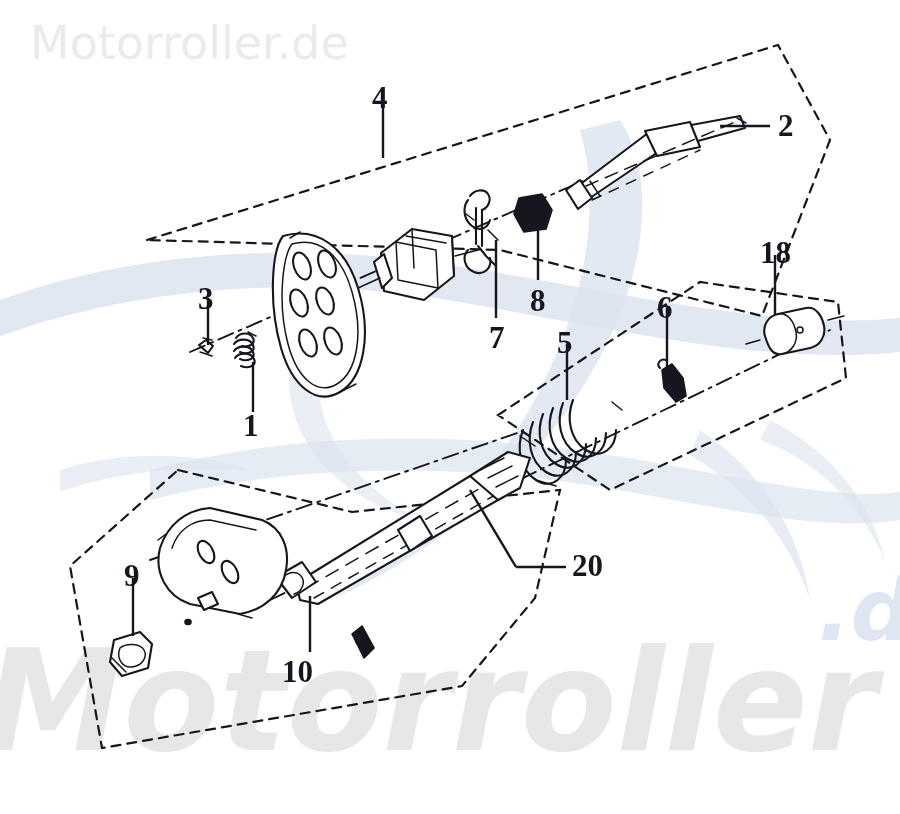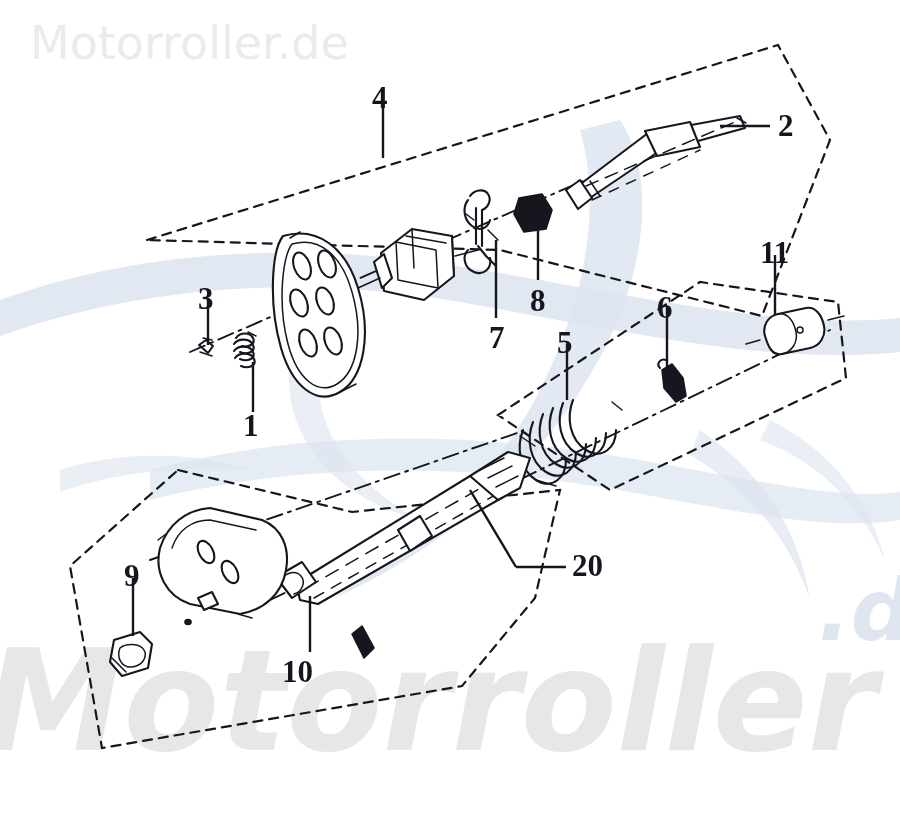--- a/index.html
+++ b/index.html
@@ -254,16 +254,16 @@
   <div class="numlabel" style="left:243px;top:410px">1</div>
   <div class="numlabel" style="left:778px;top:110px">2</div>
   <div class="numlabel" style="left:198px;top:283px">3</div>
   <div class="numlabel" style="left:372px;top:82px">4</div>
   <div class="numlabel" style="left:557px;top:327px">5</div>
   <div class="numlabel" style="left:657px;top:292px">6</div>
   <div class="numlabel" style="left:489px;top:322px">7</div>
   <div class="numlabel" style="left:530px;top:285px">8</div>
   <div class="numlabel" style="left:124px;top:560px">9</div>
   <div class="numlabel" style="left:282px;top:656px">10</div>
-  <div class="numlabel" style="left:760px;top:237px">11</div>
+  <div class="numlabel" style="left:760px;top:237px">18</div>
   <div class="numlabel" style="left:572px;top:550px">20</div>
 
 </div>
 
 </body></html>

